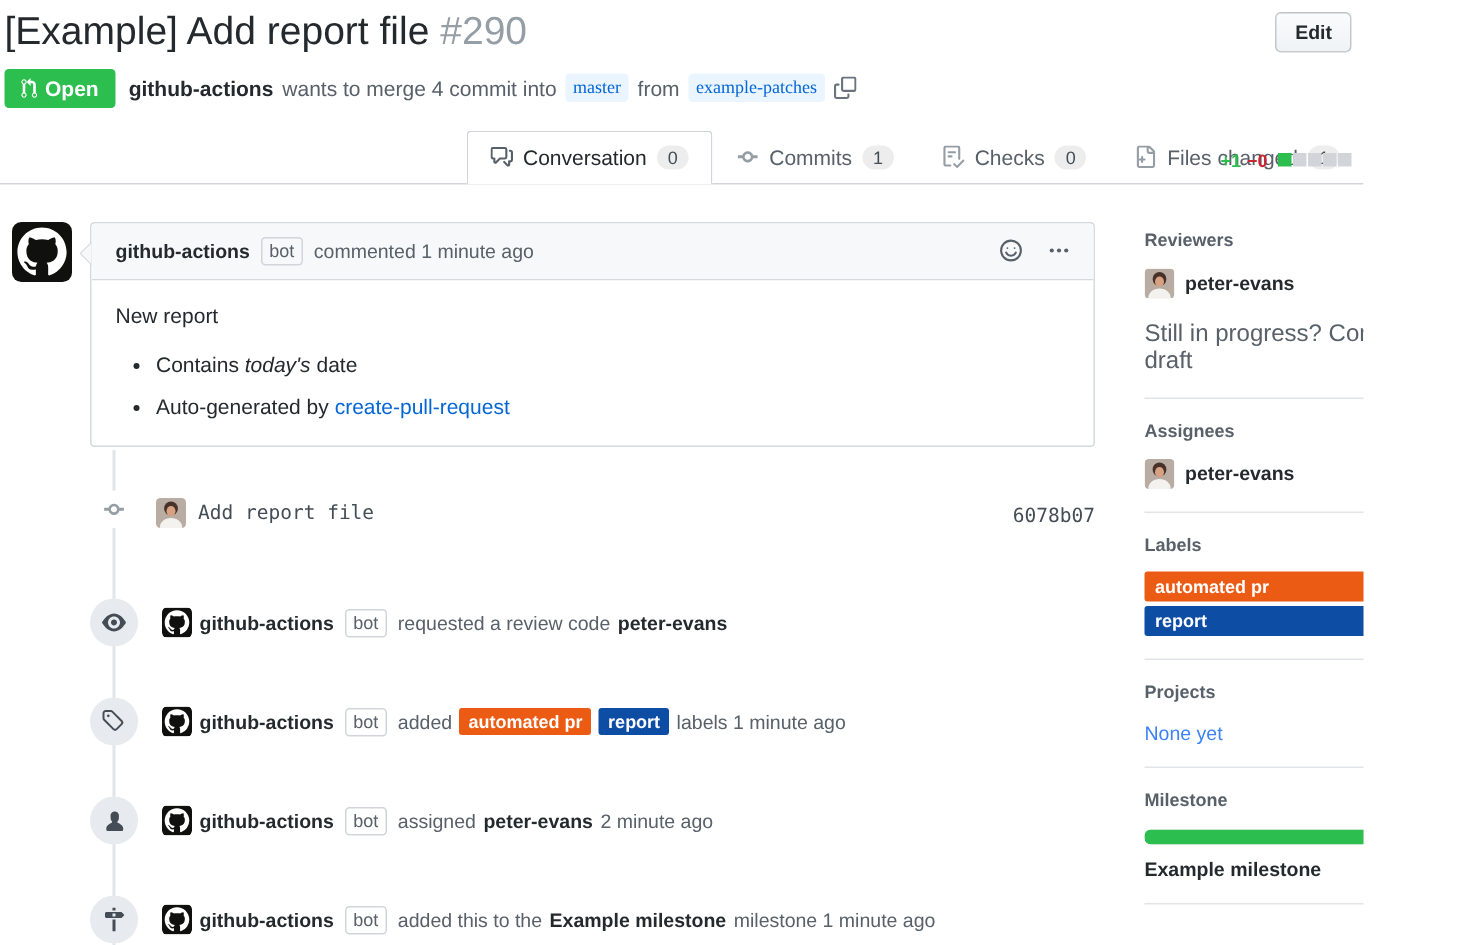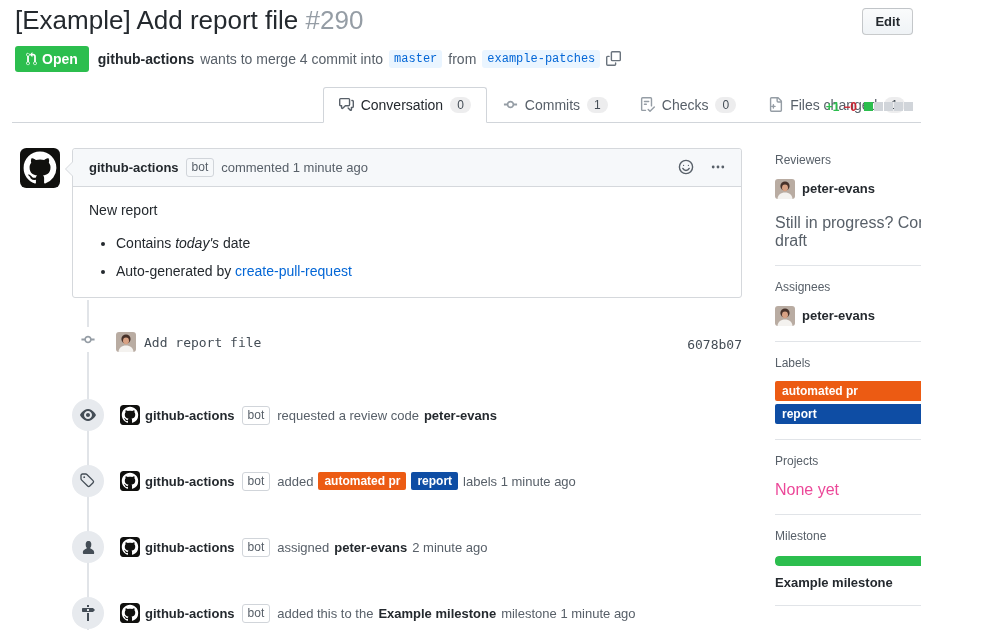--- a/index.html
+++ b/index.html
@@ -5,21 +5,20 @@
   * { box-sizing: border-box; margin: 0; padding: 0; }
   html,body { background:#fff; }
   .page {
     position: relative;
     width: 909px; height: 630px;
     overflow: hidden;
     background: #fff;
     color: #24292e;
     font-family: "Liberation Sans", sans-serif;
     font-size: 14px;
-    margin-left: 12px;
   }
   .mono { font-family: "DejaVu Sans Mono", "Liberation Mono", monospace; }
 
   
   .pr-header { padding: 6px 8px 0 3px; }
   .title-row { display:flex; justify-content:space-between; align-items:flex-start; }
   .pr-title { font-size:26px; font-weight:400; line-height:1.15; color:#24292e; }
   .pr-number { color:#959da5; }
   .edit-btn {
     flex:none; margin-top:2px;
@@ -30,21 +29,21 @@
   }
   .meta-row { margin-top:10px; display:flex; align-items:center; gap:9px; color:#586069; }
   .state-badge {
     display:inline-flex; align-items:center; gap:5px;
     color:#fff; font-weight:700; font-size:14px;
     padding:5px 11px; border-radius:3px;
   }
   .merge-sentence { display:flex; align-items:center; gap:6px; flex-wrap:nowrap; }
   .merge-author { font-weight:700; color:#24292e; }
   .branch-label {
-    font-family:Liberation Mono, monospace;
+    font-family:Liberation Serif, serif;
     font-size:12px; color:#0366d6; background:#eaf5ff;
     padding:2px 5px; border-radius:3px; cursor:pointer;
   }
   .copy-icon { color:#6a737d; display:inline-flex; cursor:pointer; }
 
   
   .tabnav { margin-top:15px; padding-left:10px; display:flex; align-items:flex-end;
             border-bottom:1px solid #d1d5da; position:relative;justify-content:flex-end; }
   .tab { display:flex; align-items:center; gap:7px; padding:9px 15px; font-size:14px;
          color:#586069; border:1px solid transparent; margin-bottom:-1px; cursor:pointer;
@@ -114,34 +113,34 @@
     font-size:13px; color:#586069; white-space:nowrap; }
   .event-body .bot-badge { margin:0 2px; }
   .strong { font-weight:700; color:#24292e; }
   .chip { font-size:12px; font-weight:700; color:#fff; padding:2px 6px; border-radius:2px;
     cursor:pointer; }
 
   
   .side-section { padding:14px 0 15px; border-bottom:1px solid #e1e4e8; }
   .side-section.first { padding-top:5px; }
   .side-header { display:flex; justify-content:space-between; align-items:center;
-    font-size:12px; font-weight:400; color:#586069; cursor:pointer; }
+    font-size:12px; font-weight:700; color:#586069; cursor:pointer; }
   .gear { color:#6a737d; display:inline-flex; cursor:pointer; }
   .user-row { display:flex; align-items:center; margin-top:12px; font-size:13px; }
   .user-row .name { margin-left:7px; font-weight:700; color:#24292e; cursor:pointer; }
   .review-icons { margin-left:auto; display:flex; align-items:center; gap:9px; }
   .shield { color:#586069; display:inline-flex; }
   .dot { width:10px; height:10px; border-radius:50%; }
   .side-note { margin-top:15px; font-size:16px; color:#586069; }
   .side-note .note-link { color:#586069; cursor:pointer; }
   .label-bars { margin-top:11px; }
   .label-bar { display:block; font-size:12px; font-weight:700; color:#fff;
     padding:3px 7px; border-radius:2px; margin-top:3px; cursor:pointer; }
   .label-bar:first-child { margin-top:0; }
-  .side-empty { margin-top:13px; font-size:16px; color:#ec4899; }
+  .side-empty { margin-top:13px; font-size:13px; color:#3b82f6; }
   .progress { margin-top:13px; height:10px; background:#eaecef; border-radius:4px; overflow:hidden; }
   .progress-fill { height:100%; border-radius:4px; }
   .milestone-name { margin-top:9px; font-size:13px; font-weight:700; color:#24292e; cursor:pointer; }
 </style>
 </head>
 <body>
 
 <svg width="0" height="0" style="position:absolute">
   <defs>
     <g id="octocat-avatar">

